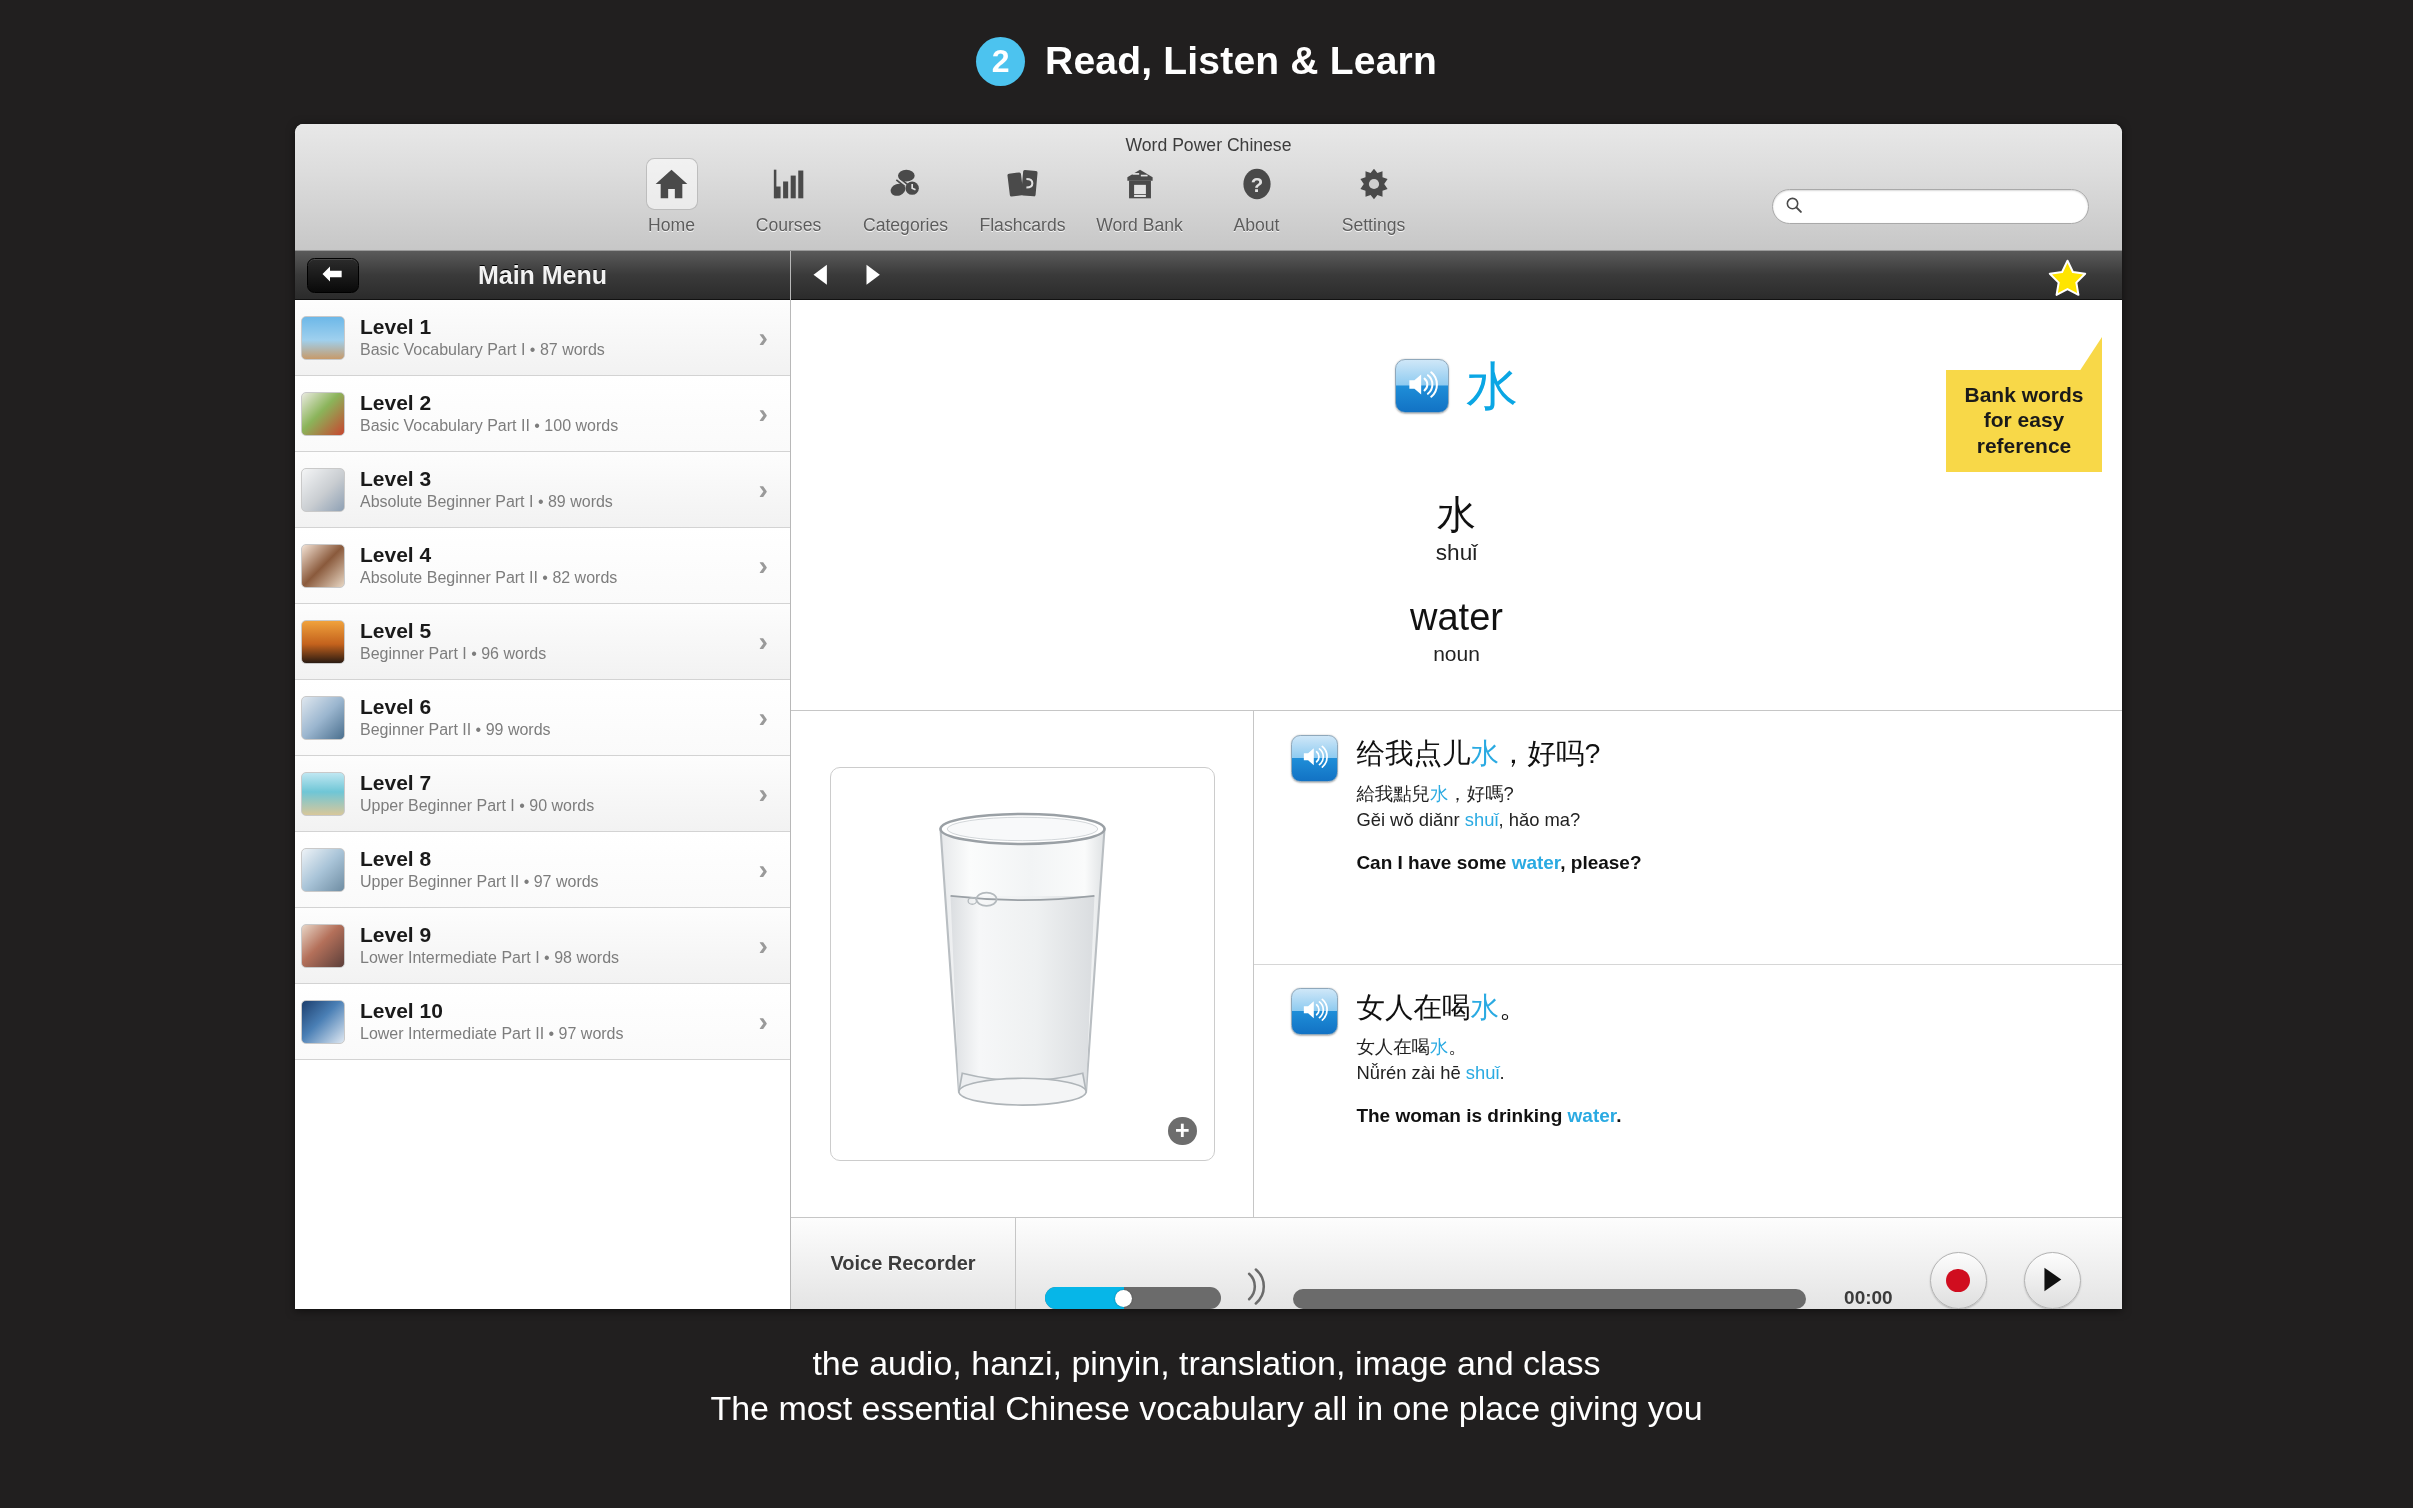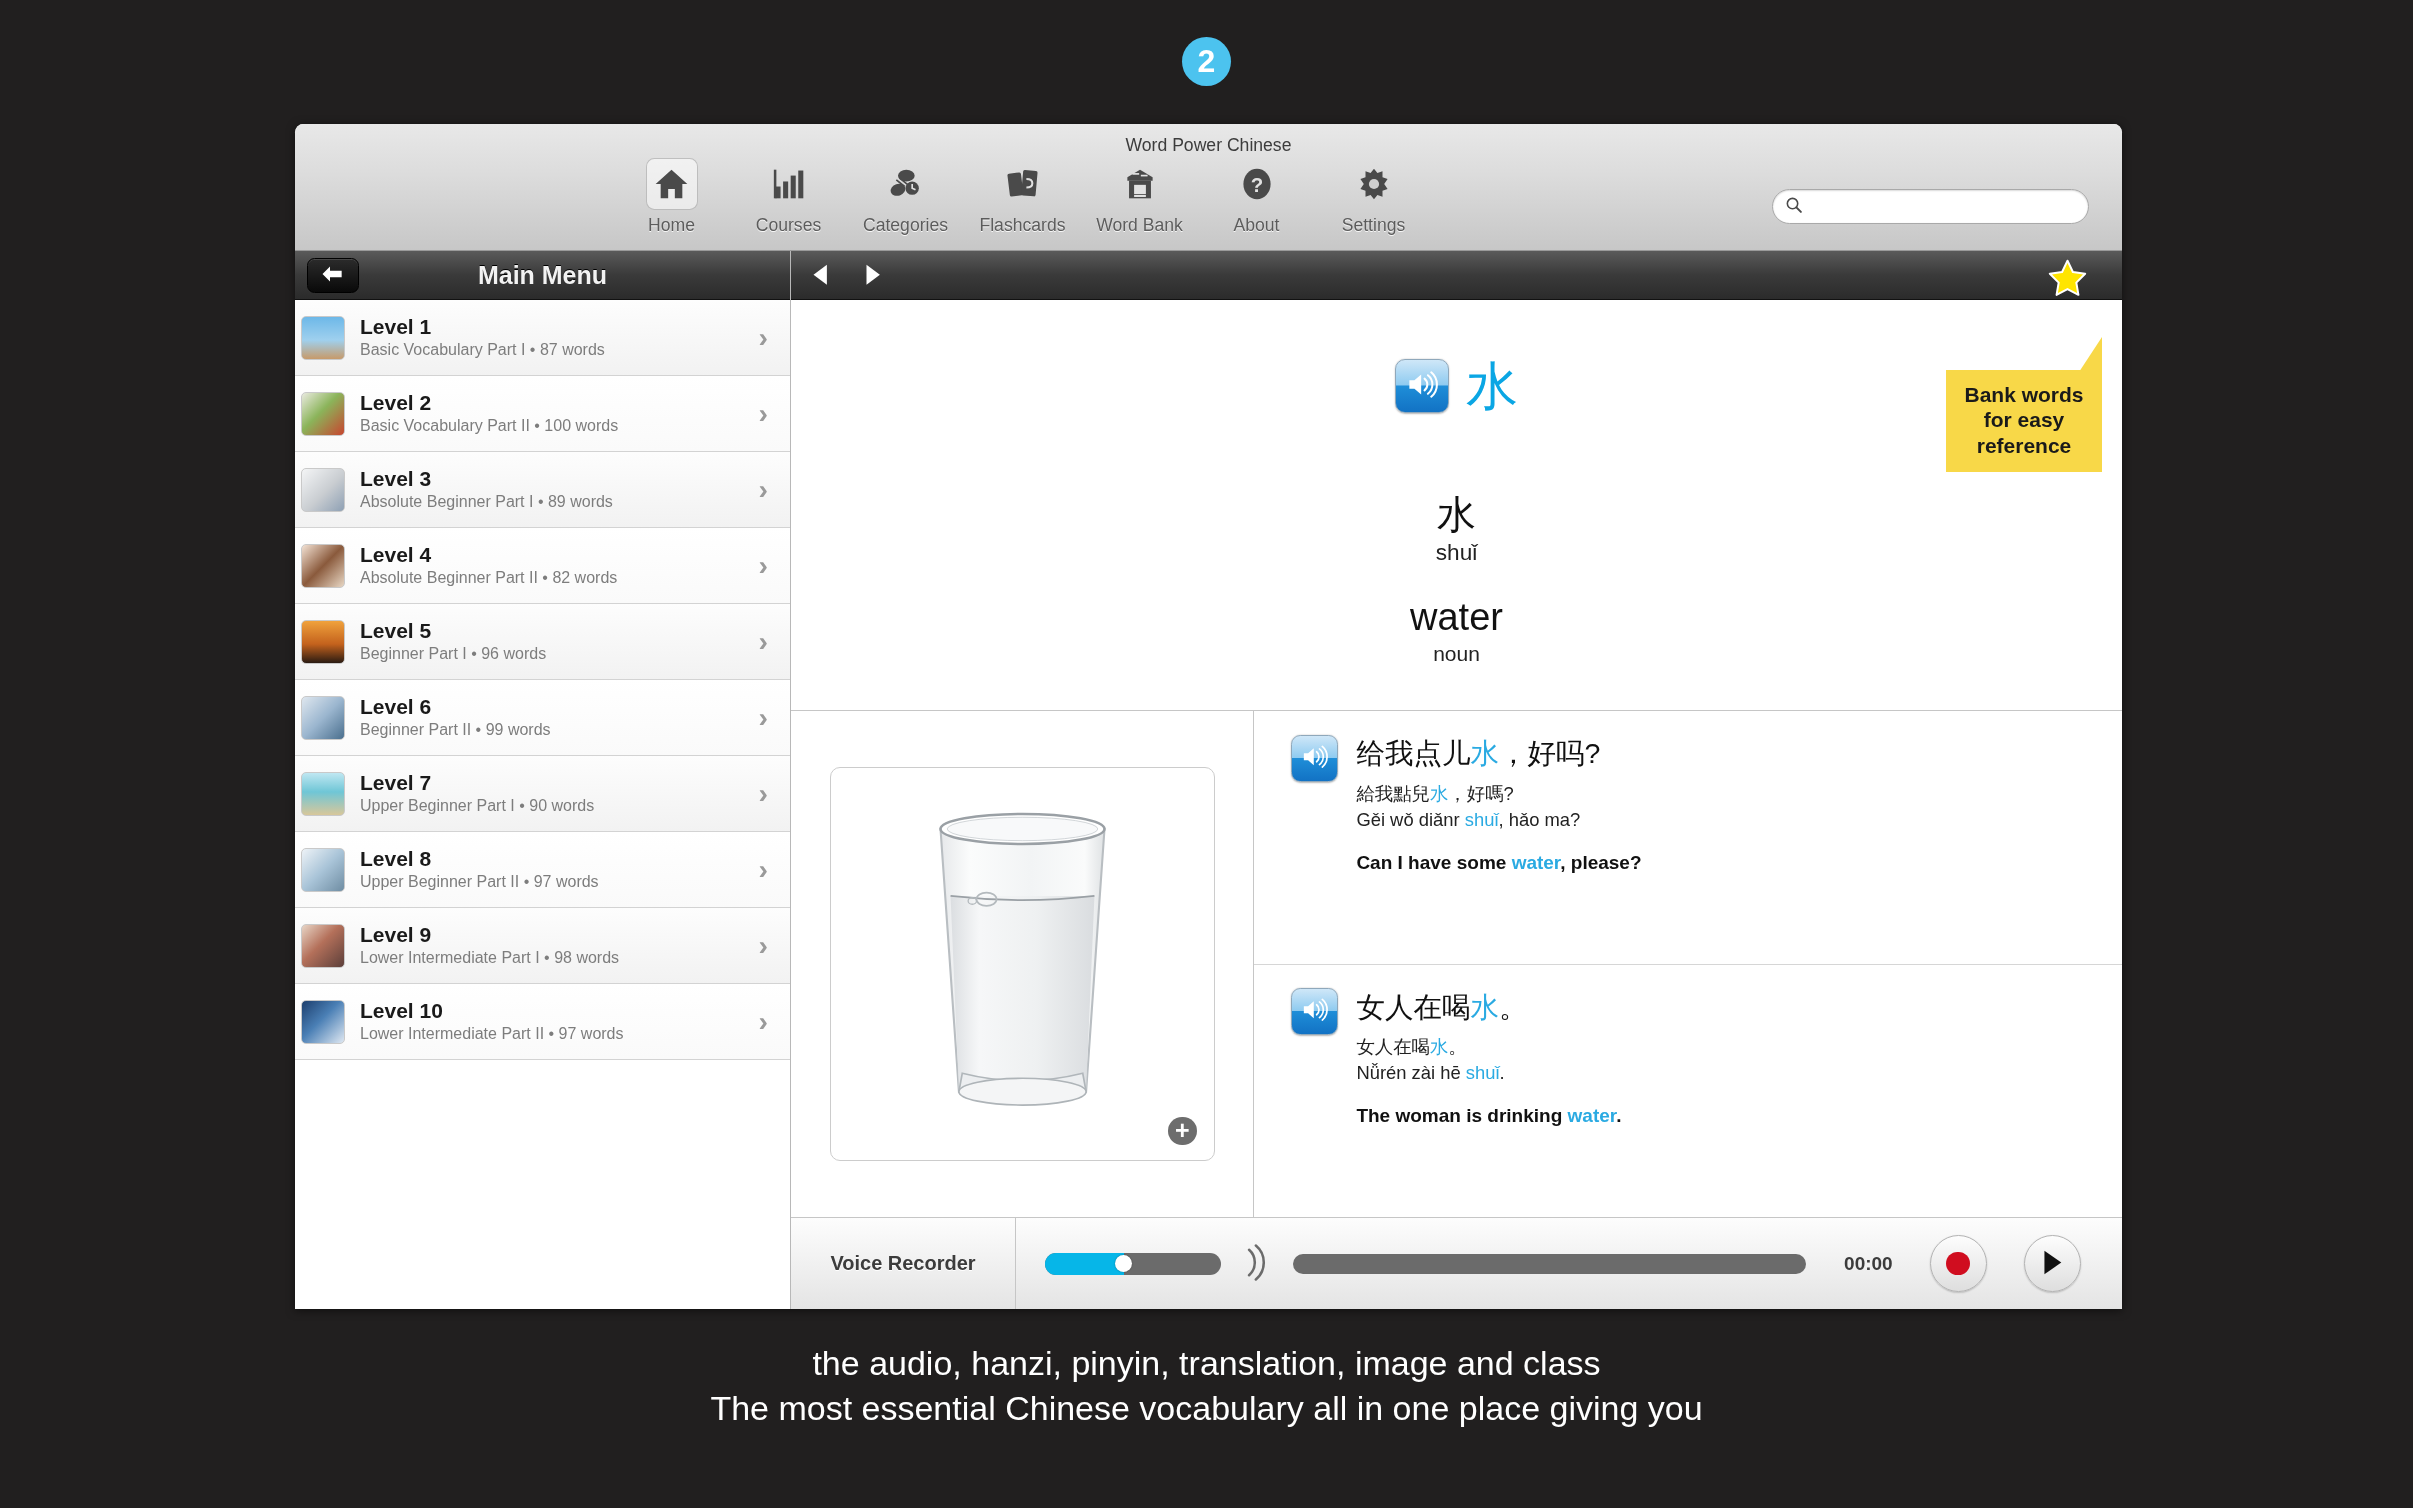--- a/index.html
+++ b/index.html
@@ -211,21 +211,21 @@
 
   
   #voice-bar { height: 91px; flex: 0 0 91px; display: flex;
                background: linear-gradient(to bottom,#fdfdfd,#e4e4e4); }
   #vr-label-box {
     width: 225px; flex: 0 0 225px; border-right: 0.8px solid #c6c6c6;
     display: flex; align-items: center; justify-content: center;
   }
   #vr-label { font-size: 20px; color: #3c3c3c; font-weight: bold;
               text-shadow: 0 0.8px 0 #fff; }
-  #vr-controls { flex: 1; display: flex; align-items: center; padding: 0 28.5px 0 28.5px; gap: 15px; }
+  #vr-controls { flex: 1; display: flex; align-items: flex-end; padding: 0 28.5px 0 28.5px; gap: 15px; }
   #volume-track {
     width: 176px; height: 22px; border-radius: 11px; background: #6b6b6b;
     position: relative; overflow: hidden; flex: 0 0 176px;
   }
   #volume-fill { position: absolute; left: 0; top: 0; bottom: 0; width: 45%;
                  background: #06b6e8; }
   #volume-knob { position: absolute; left: 45%; top: 2.5px; width: 17px; height: 17px;
                  border-radius: 50%; background: #fff; margin-left: -8.4px;
                  box-shadow: 0 0 1.7px rgba(0,0,0,.4); }
   #speaker-waves { margin: 0 11.7px 0 8.4px; }
@@ -245,20 +245,21 @@
   #promo-caption {
     position: absolute; left: 0; top: 1341px; width: 2413px;
     text-align: center; color: #fff; font-size: 34px; line-height: 1.32;
   }
 </style>
 </head>
 <body>
 
 <div id="promo-header">
   <div id="step-badge">2</div>
+  <div id="promo-title">Read, Listen &amp; Learn</div>
 </div>
 
 <div id="app-window">
 
   <div id="toolbar">
     <div id="window-title">Word Power Chinese</div>
     <div id="toolbar-items">
         <div class="tb-item selected">
           <div class="tb-icon-box">
             <svg width="35" height="34" viewBox="0 0 42 40">

